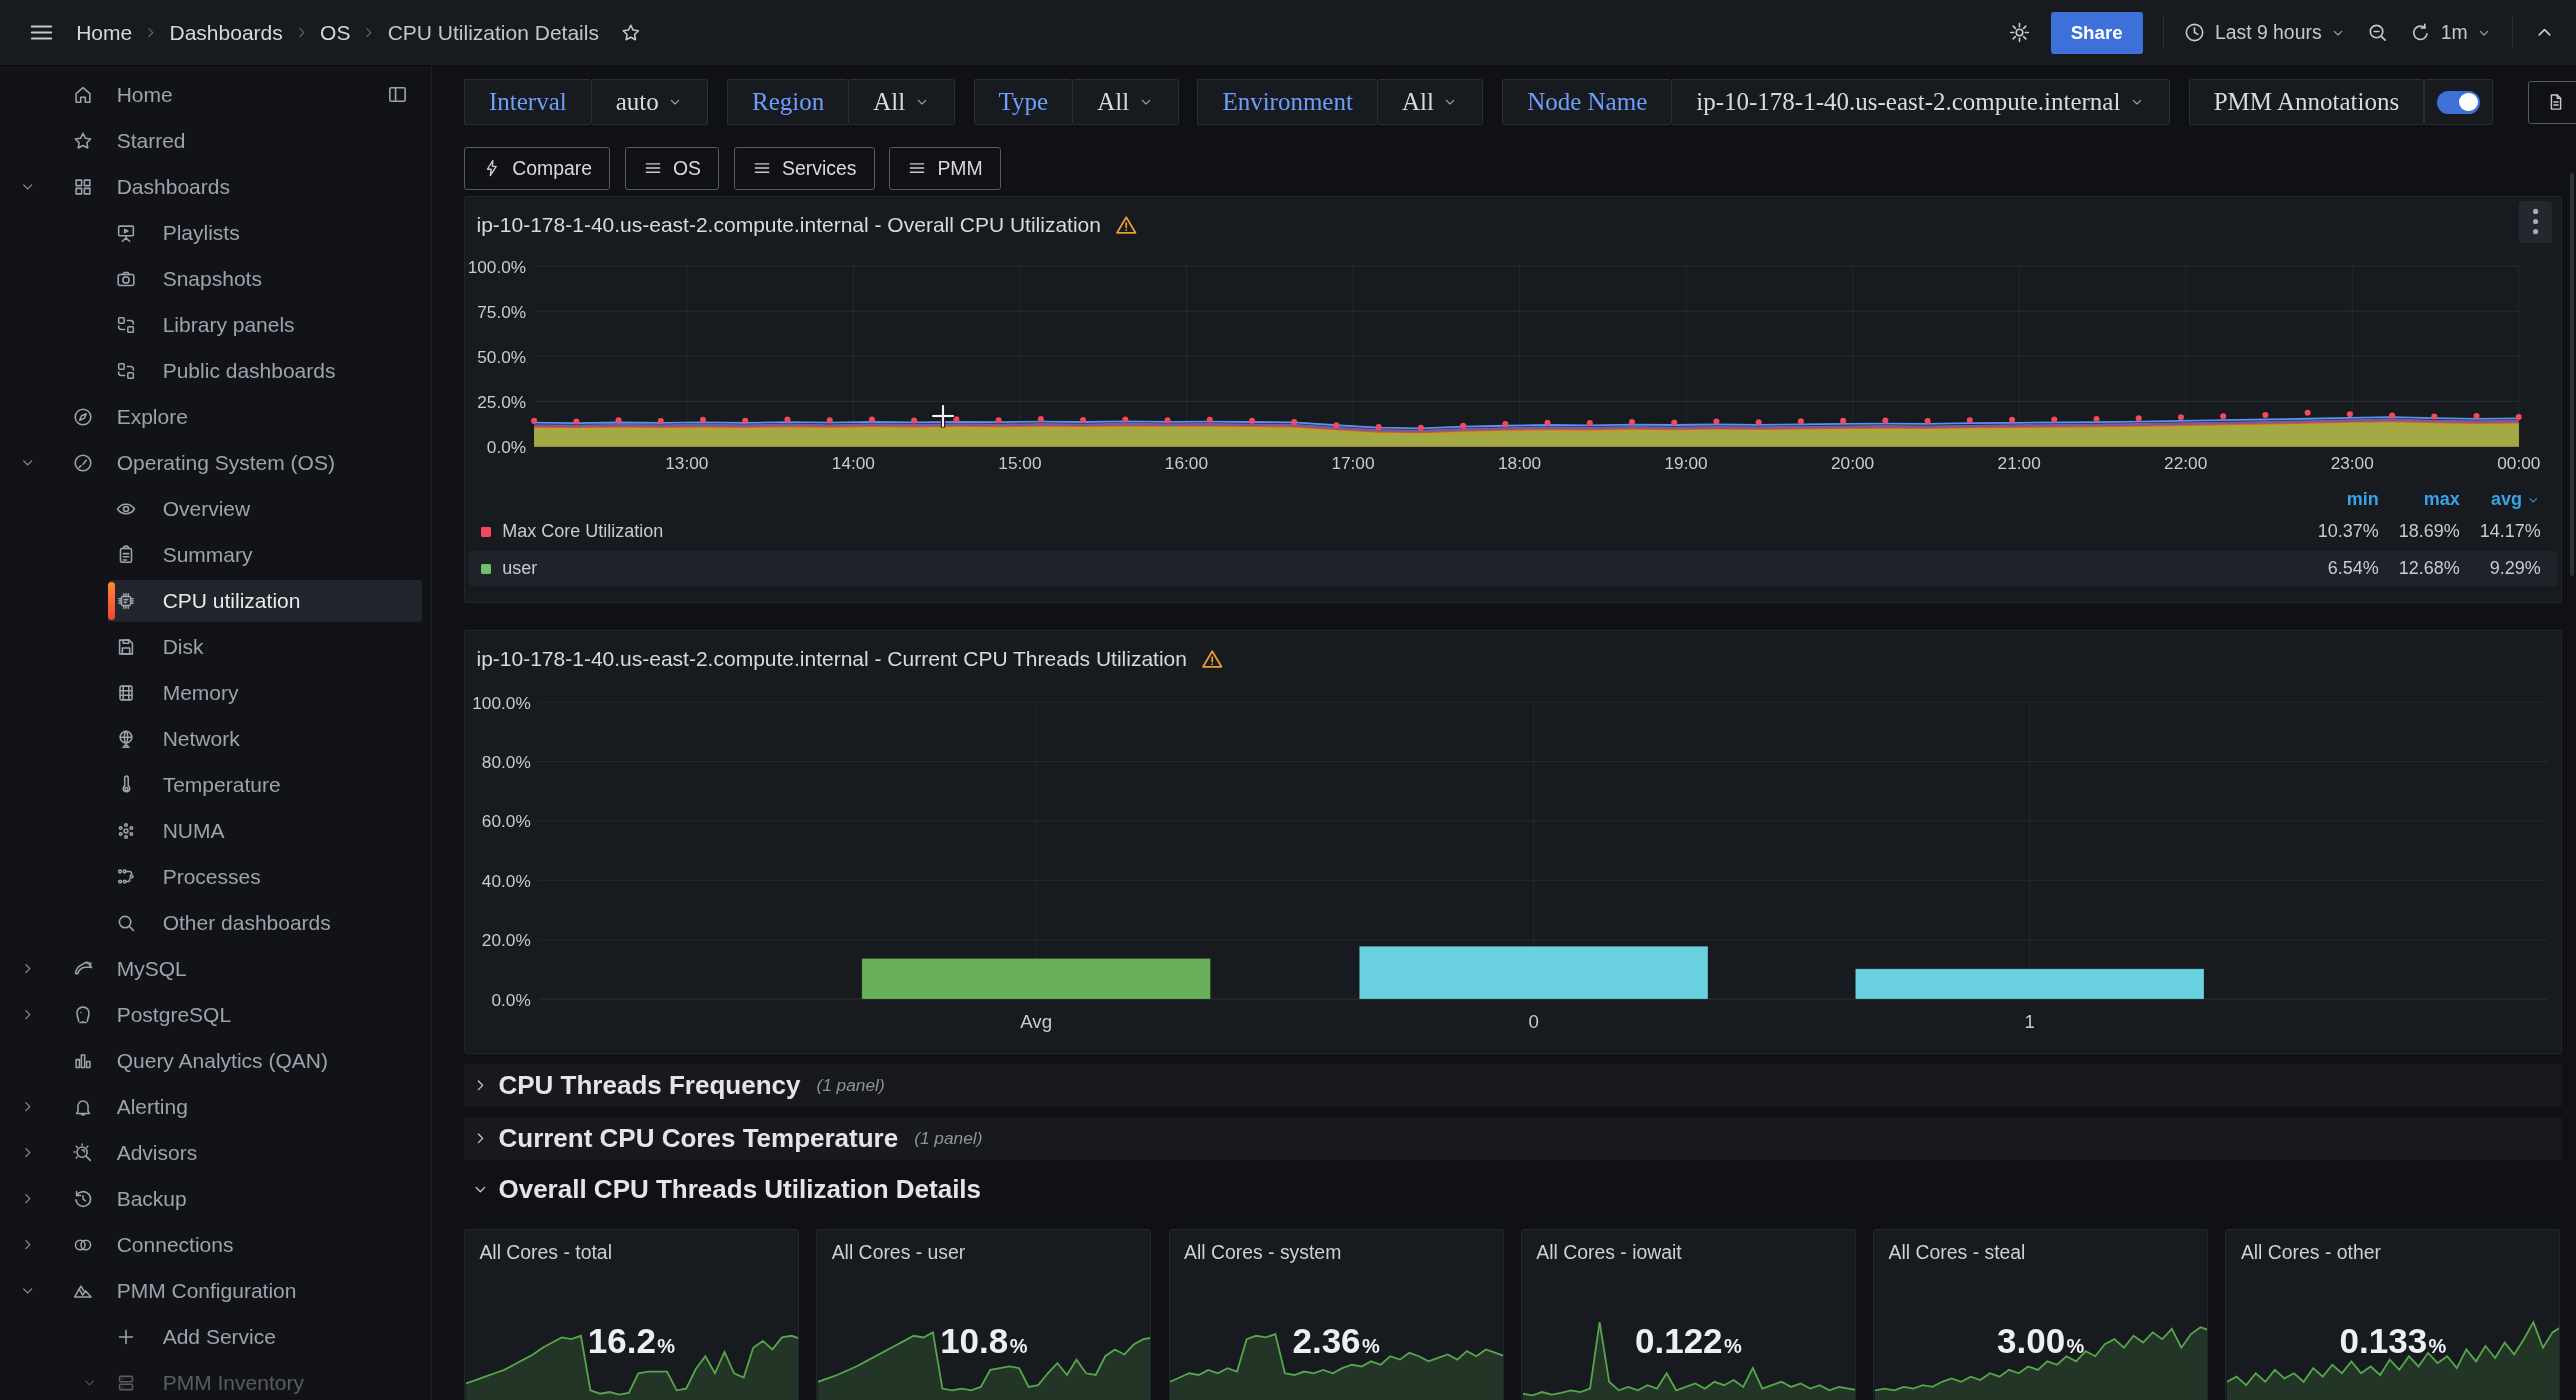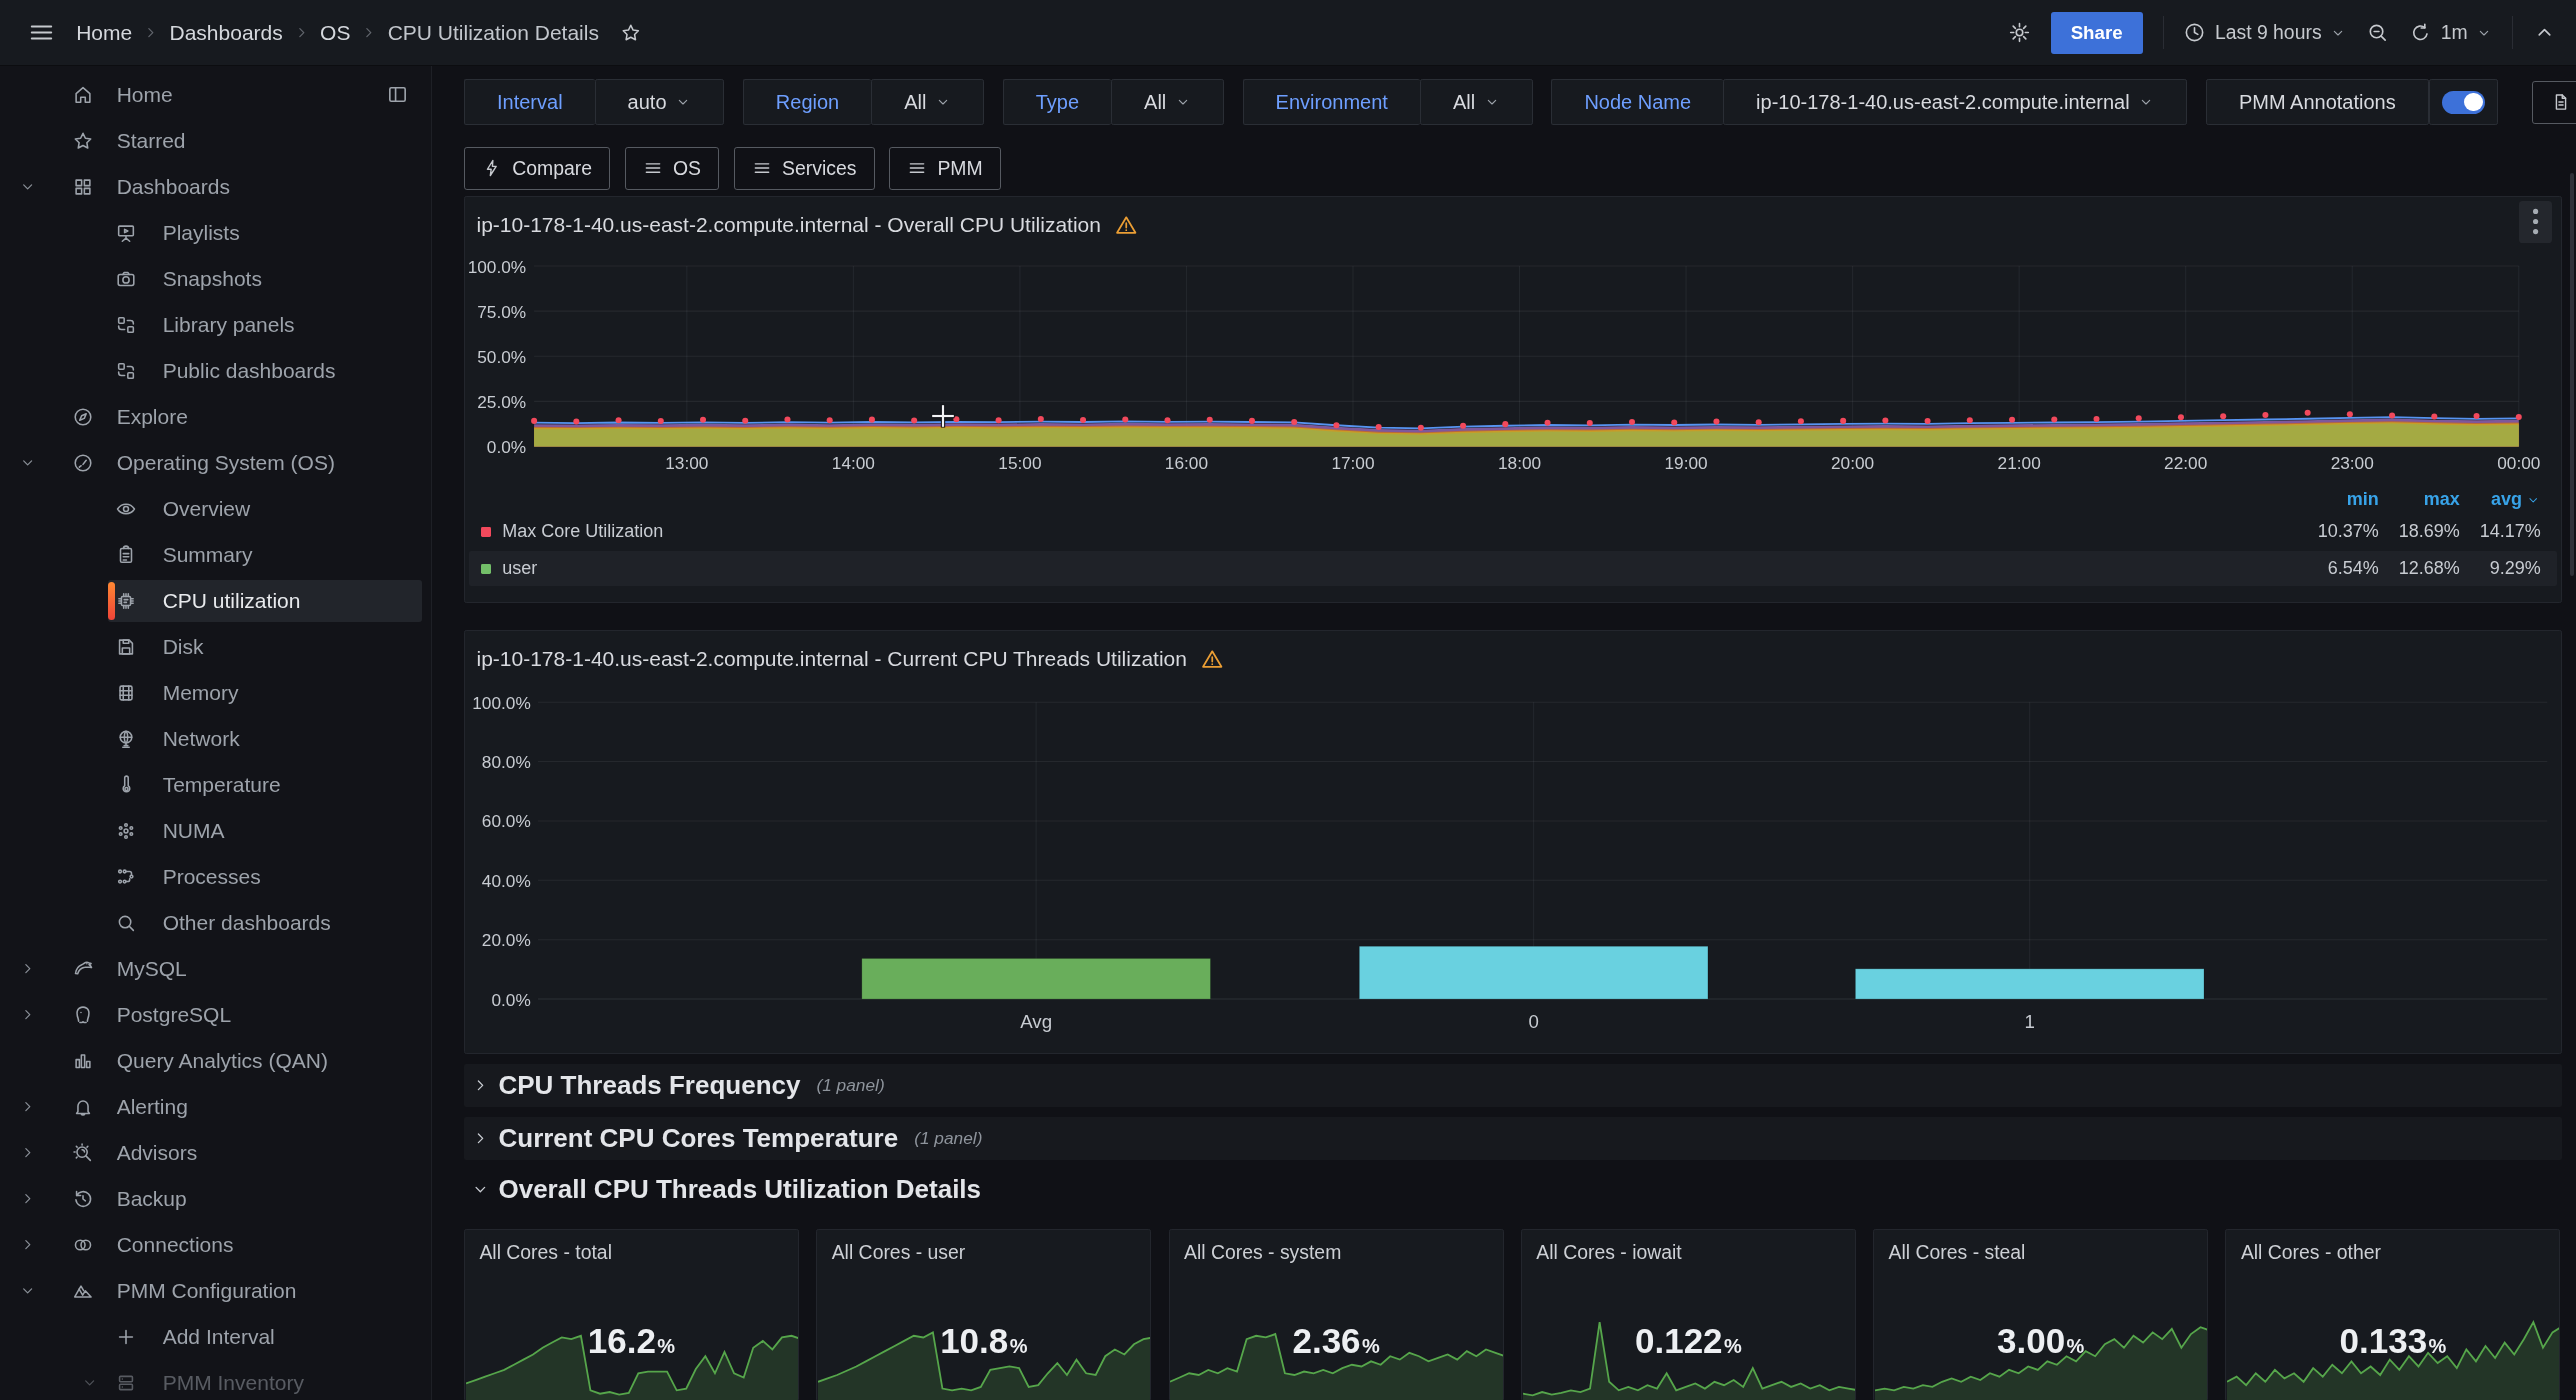--- a/index.html
+++ b/index.html
@@ -44,22 +44,22 @@
   .nav-item.selected::after { content:""; position:absolute; left:108px; top:4.3px; bottom:4.3px; width:6.5px;
     border-radius:3.6px; background:linear-gradient(180deg,#FF8833 0%,#F04438 100%); z-index:1; }
   .nav-item .nav-icon, .nav-item .nav-chev { position:relative; z-index:2; }
   .nav-item.faded { opacity:.5; }
   .nav-collapse { margin-left:auto; margin-right:21.6px; width:23px; height:23px; color:#9DA3AB; cursor:pointer; }
 
   
   #main { position:absolute; top:66px; left:432px; width:2144px; bottom:0; padding:0 13.7px 0 32px; }
   #filter-row { margin-top:13px; height:46px; display:flex; align-items:center; }
   .f-group { display:flex; align-items:center; margin-right:18.7px; }
-  .chip { height:46px; display:flex; align-items:center; padding:0 32px; font-size:20px;
-    background:#171A1F; border:0.7px solid #2A2E35; border-radius:2.2px; white-space:nowrap; }
+  .chip { height:46px; display:flex; align-items:center; padding:0 24px; font-size:25px;
+    background:#171A1F; border:0.7px solid #2A2E35; border-radius:2.2px; white-space:nowrap;font-family:Liberation Serif, serif; }
   .chip.label { color:#6E9FFF; font-weight:500; border-right:none; }
   .chip.value { color:#D8DADF; gap:8.6px; cursor:pointer; }
   .chip.plain-label { color:#D8DADF; font-weight:500; }
   .toggle-box { height:46px; width:69px; display:flex; align-items:center; justify-content:center;
     background:#171A1F; border:0.7px solid #2A2E35; border-radius:2.2px; cursor:pointer; }
   .toggle-pill { width:43px; height:23px; border-radius:11.5px; background:#3D71D9; position:relative; }
   .toggle-pill::after { content:""; position:absolute; right:2.2px; top:2.2px; width:18.7px; height:18.7px;
     border-radius:9.4px; background:#FFFFFF; }
   .spacer { flex:1; }
   .ghost-btn { height:43px; display:flex; align-items:center; gap:10px; padding:0 17.3px; margin-left:16px;
@@ -534,21 +534,21 @@
         </span>
         <span class="nav-label">PMM Configuration</span>
       </div>
       <div class="nav-item d1">
         <span class="nav-chev i"></span>
         <span class="nav-icon i">
           <svg viewBox="0 0 24 24" fill="none" stroke="currentColor" stroke-width="1.7" stroke-linecap="round" stroke-linejoin="round">
             <path d="M12 5v14M5 12h14"></path>
           </svg>
         </span>
-        <span class="nav-label">Add Interval</span>
+        <span class="nav-label">Add Service</span>
       </div>
       <div class="nav-item d1 faded">
         <span class="nav-chev i">
           <svg viewBox="0 0 24 24" fill="none" stroke="currentColor" stroke-width="1.7" stroke-linecap="round" stroke-linejoin="round">
             <path d="M6.5 9.5 12 15l5.5-5.5"></path>
           </svg>
         </span>
         <span class="nav-icon i">
           <svg viewBox="0 0 24 24" fill="none" stroke="currentColor" stroke-width="1.7" stroke-linecap="round" stroke-linejoin="round">
             <rect x="5" y="4.8" width="14" height="5.8" rx="1"></rect>

